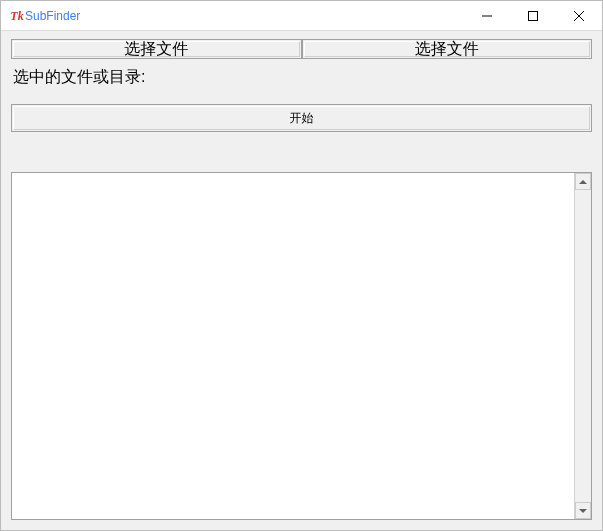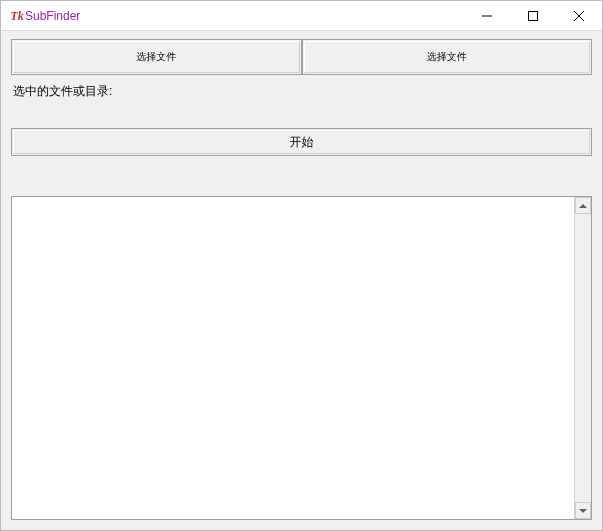--- a/index.html
+++ b/index.html
@@ -41,21 +41,21 @@
       justify-content: center;
       color: #d03030;
       font-family: "Times New Roman", serif;
       font-style: italic;
       font-weight: bold;
       font-size: 12px;
       line-height: 1;
     }
     .title-text {
       font-size: 12px;
-      color: #a21caf;
+      color: #3b82f6;
     }
     .window-controls {
       display: flex;
       height: 100%;
     }
     .win-ctrl {
       width: 46px;
       height: 100%;
       display: flex;
       align-items: center;
@@ -72,48 +72,48 @@
       display: flex;
       flex-direction: column;
     }
     .top-buttons {
       display: flex;
       gap: 0;
       width: 100%;
     }
     .tk-button {
       flex: 1;
-      height: 36px;
+      height: 20px;
       background: #f0f0f0;
       border: 1px solid #a0a0a0;
       font-family: inherit;
-      font-size: 10px;
+      font-size: 16px;
       color: #000000;
       padding: 0;
       outline: none;
       position: relative;
     }
     .tk-button-inner {
       position: absolute;
       inset: 1px;
       border: 1px solid #ffffff;
       border-right-color: #d0d0d0;
       border-bottom-color: #d0d0d0;
       display: flex;
       align-items: center;
       justify-content: center;
       background: #f0f0f0;
     }
     .selected-label {
       padding: 8px 2px 4px 2px;
-      font-size: 12px;
+      font-size: 16px;
       color: #000000;
     }
     .start-row {
-      margin-top: 24px;
+      margin-top: 12px;
     }
     .start-button {
       width: 100%;
       height: 28px;
       background: #f0f0f0;
       border: 1px solid #a0a0a0;
       font-family: inherit;
       font-size: 12px;
       color: #000000;
       position: relative;

